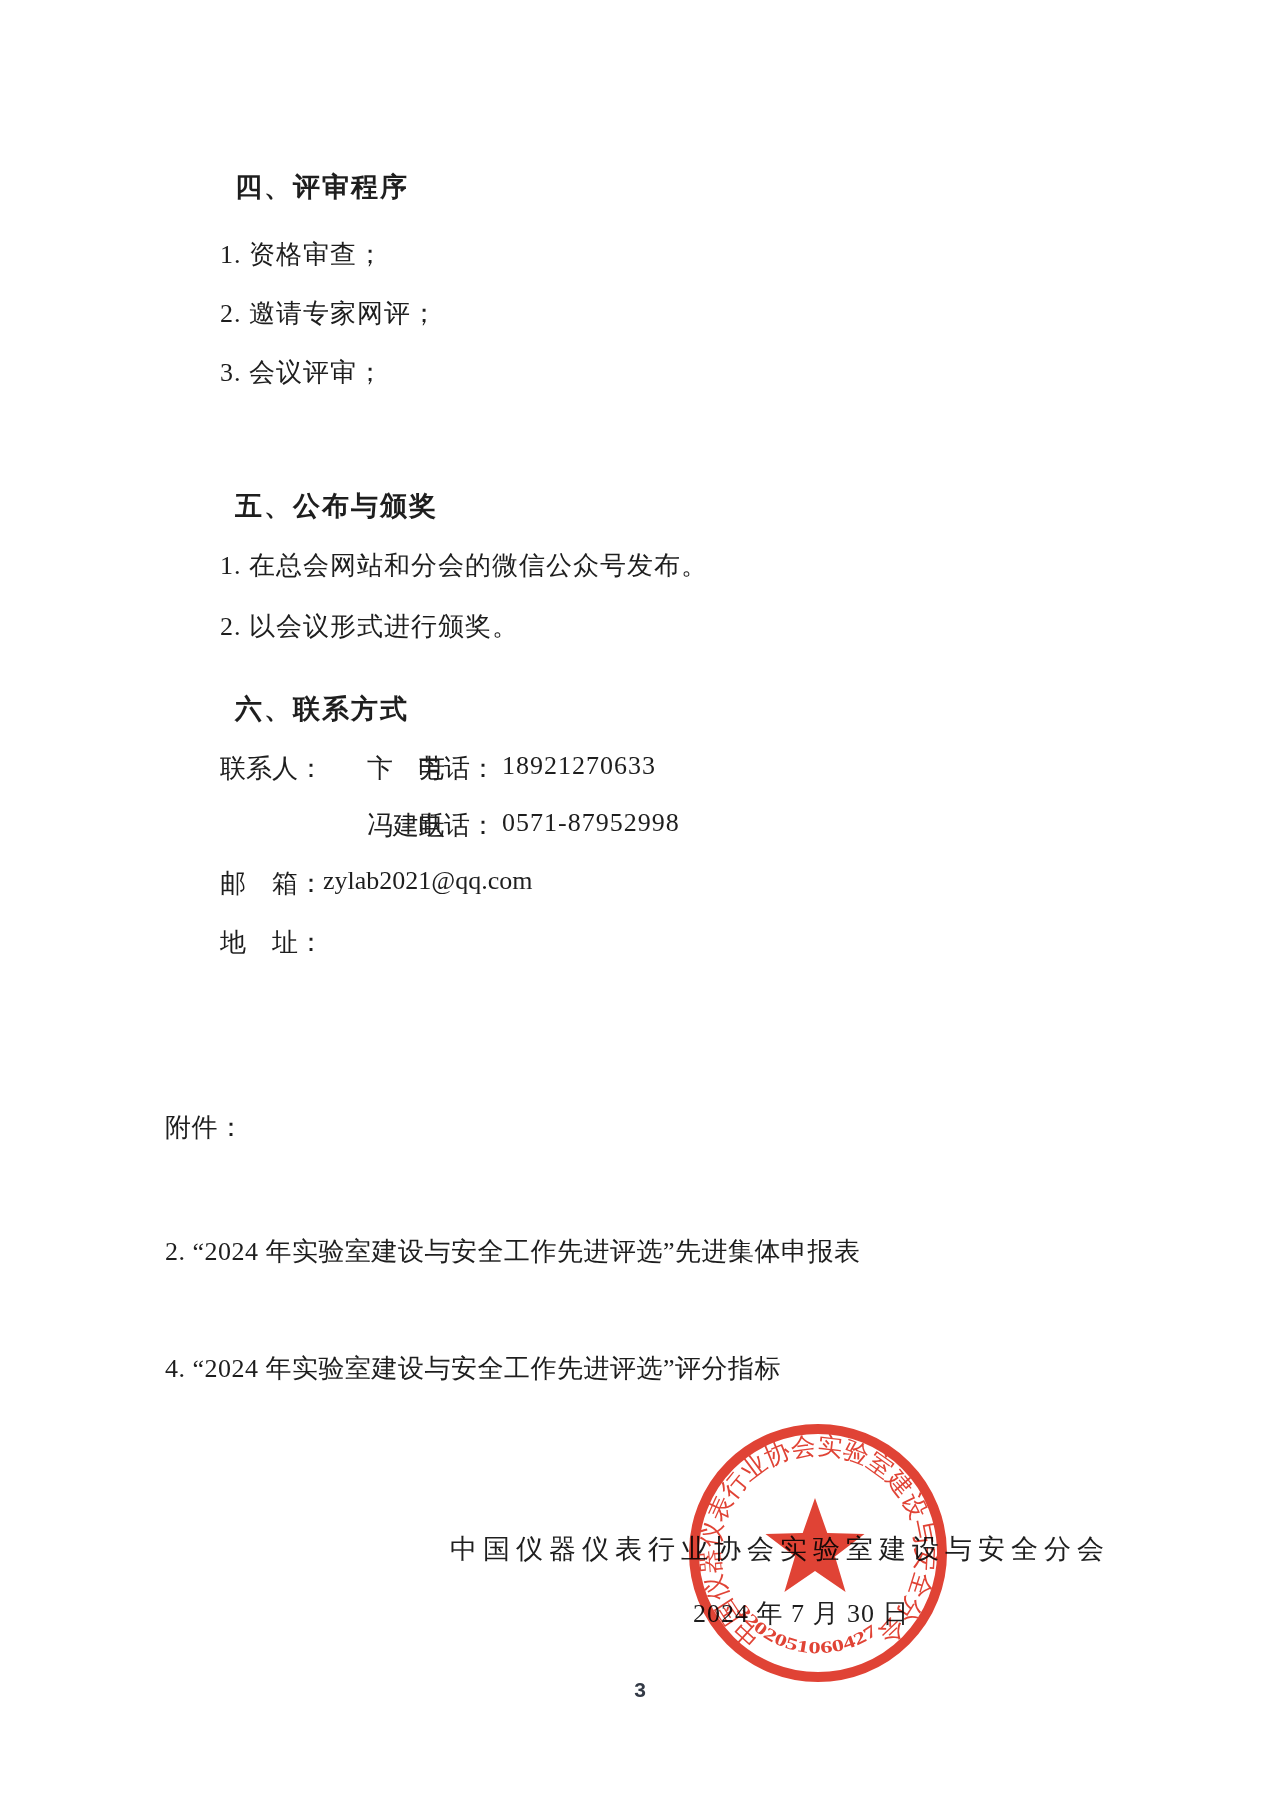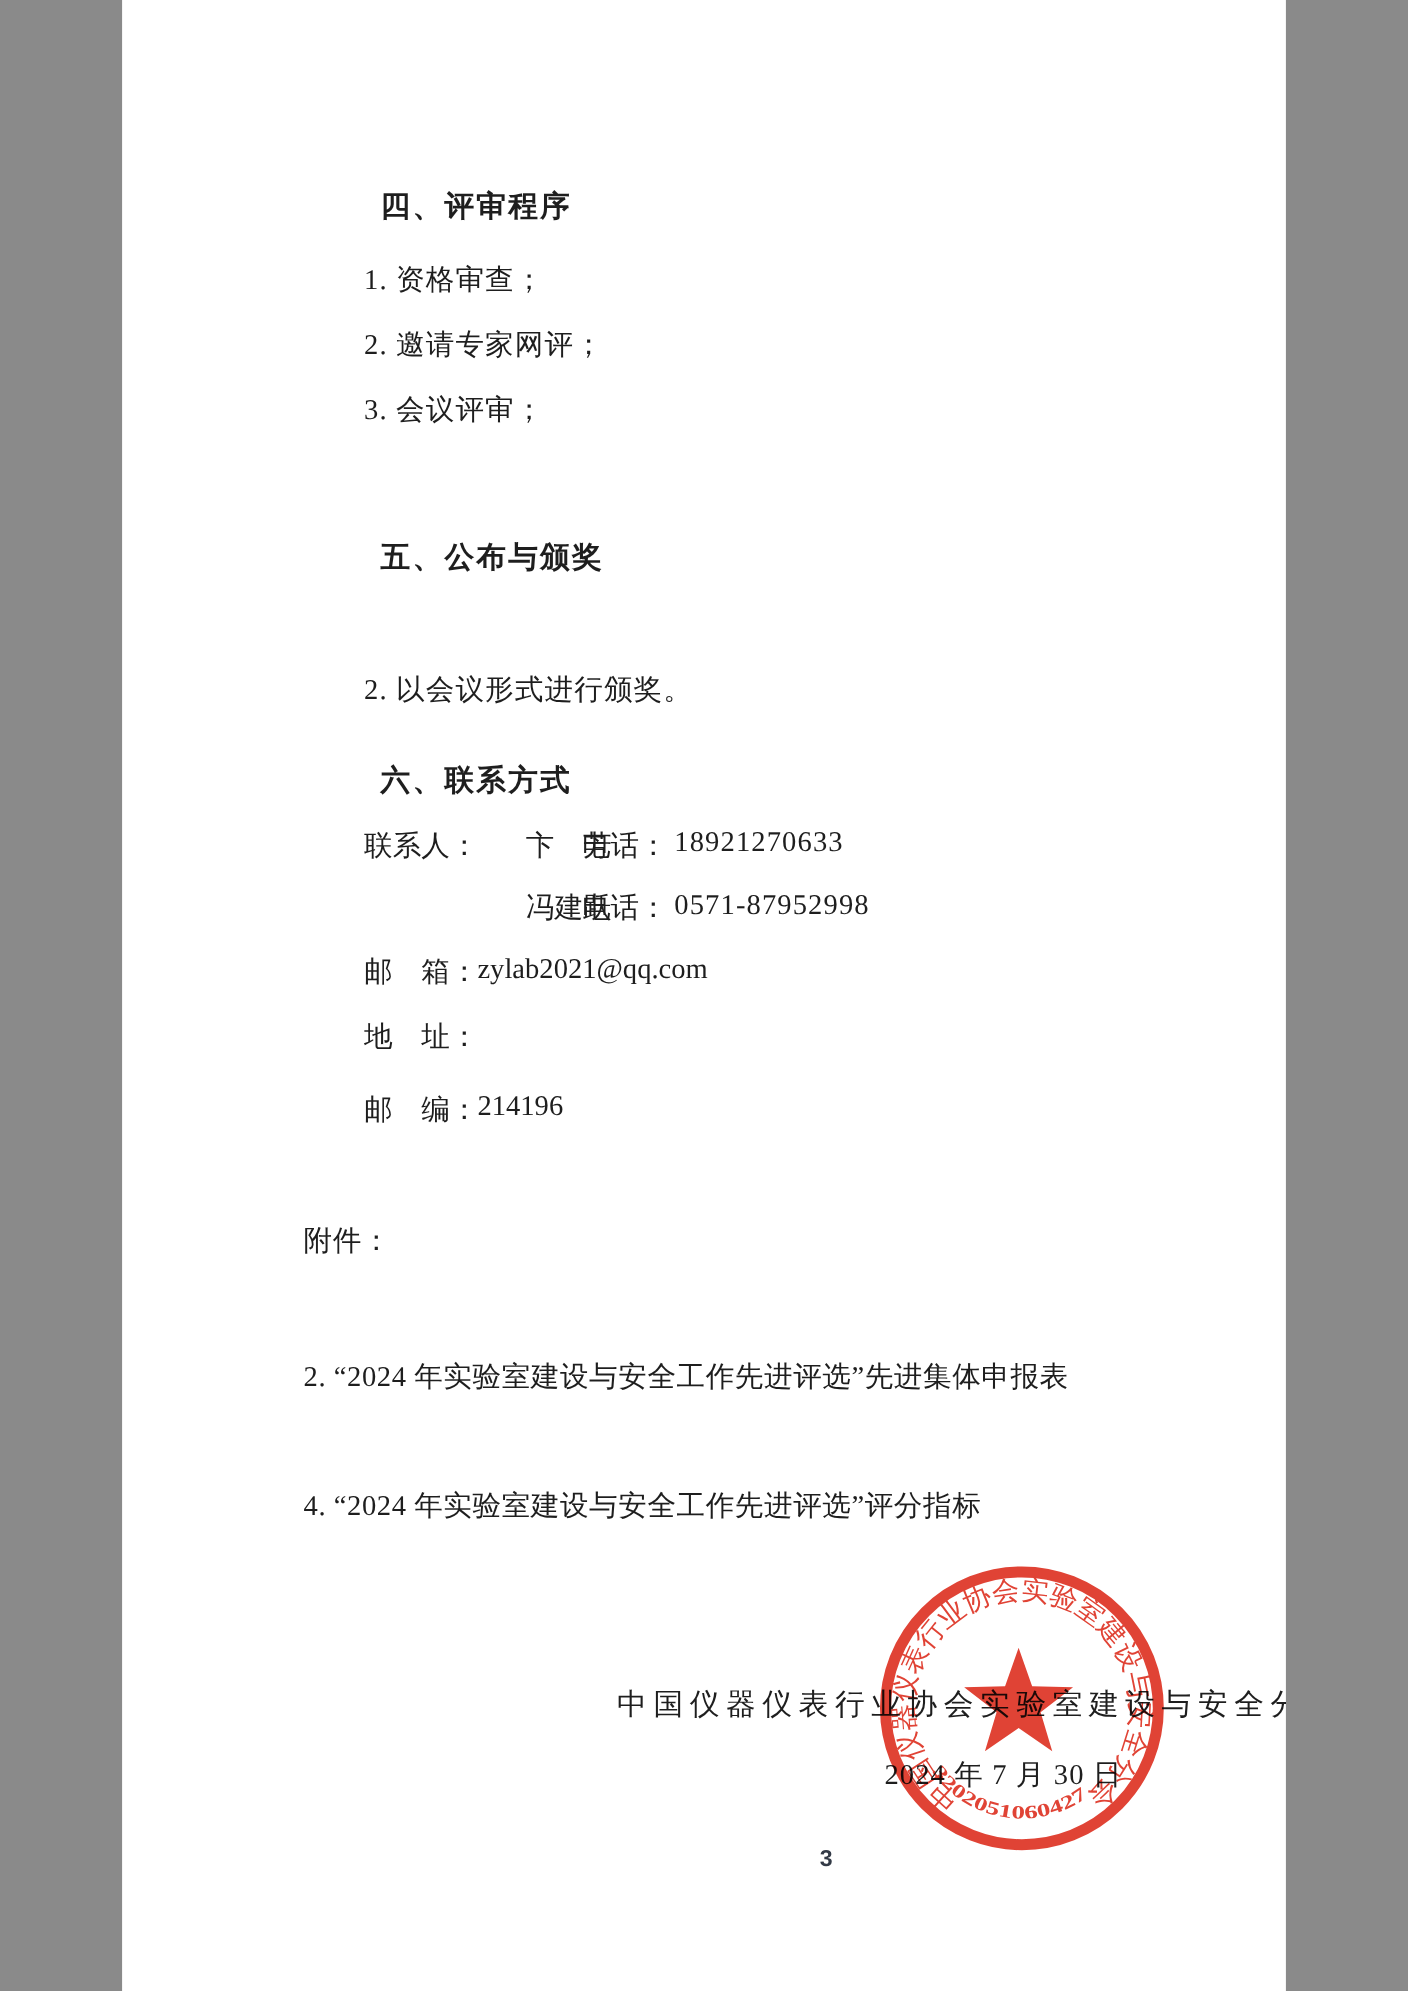--- a/index.html
+++ b/index.html
@@ -1,18 +1,18 @@
 <!DOCTYPE html>
 <html><head>
 <meta charset="utf-8">
 <style>
   html,body{margin:0;padding:0;background:#8a8a8a;}
   .page{
     position:relative;
-    width:1058px;height:1810px;
+    width:1280px;height:1810px;
     margin:0 auto;
     background:#ffffff;
     overflow:hidden;
     font-family:"Liberation Serif","DejaVu Serif",serif;
     color:#1e1e1e;
   }
   .line{position:absolute;white-space:nowrap;line-height:34px;font-size:26px;}
   .heading{font-weight:bold;font-size:27px;letter-spacing:2px;}
   .body-item{font-size:26px;letter-spacing:1px;}
   .contact-row{position:absolute;width:900px;height:36px;}
@@ -39,20 +39,21 @@
 <body>
 
 <div class="page">
 
   <div class="line heading" style="left:235px;top:170px;">四、评审程序</div>
   <div class="line body-item" style="left:220px;top:238px;">1. 资格审查；</div>
   <div class="line body-item" style="left:220px;top:297px;">2. 邀请专家网评；</div>
   <div class="line body-item" style="left:220px;top:356px;">3. 会议评审；</div>
 
   <div class="line heading" style="left:235px;top:489px;">五、公布与颁奖</div>
+  <div class="line body-item" style="left:220px;top:549px;">1. 在总会网站和分会的微信公众号发布。</div>
   <div class="line body-item" style="left:220px;top:610px;">2. 以会议形式进行颁奖。</div>
 
   <div class="line heading" style="left:235px;top:692px;">六、联系方式</div>
 
   <div class="contact-row" style="left:220px;top:751px;">
     <span class="lbl">联系人：</span>
     <span class="name">卞　芳</span>
     <span class="plbl">电话：</span>
     <span class="pval">18921270633</span>
   </div>
@@ -65,24 +66,20 @@
 
   <div class="contact-row" style="left:220px;top:866px;">
     <span class="lbl">邮　箱：</span>
     <span class="val">zylab2021@qq.com</span>
   </div>
 
   <div class="contact-row" style="left:220px;top:925px;">
     <span class="lbl">地　址：</span>
   </div>
 
-  <div class="contact-row" style="left:220px;top:991px;">
-    <span class="lbl">邮　编：</span>
-    <span class="val">214196</span>
-  </div>
 
   <div class="line att" style="left:165px;top:1111px;">附件：</div>
   <div class="line att" style="left:165px;top:1235px;">2. “2024 年实验室建设与安全工作先进评选”先进集体申报表</div>
   <div class="line att" style="left:165px;top:1352px;">4. “2024 年实验室建设与安全工作先进评选”评分指标</div>
 
   <div class="line signature" style="left:450px;top:1532px;">中国仪器仪表行业协会实验室建设与安全分会</div>
   <div class="line docdate" style="left:693px;top:1597px;">2024 年 7 月 30 日</div>
 
   <svg class="seal-svg" viewBox="0 0 1280 1810">
     <defs>

